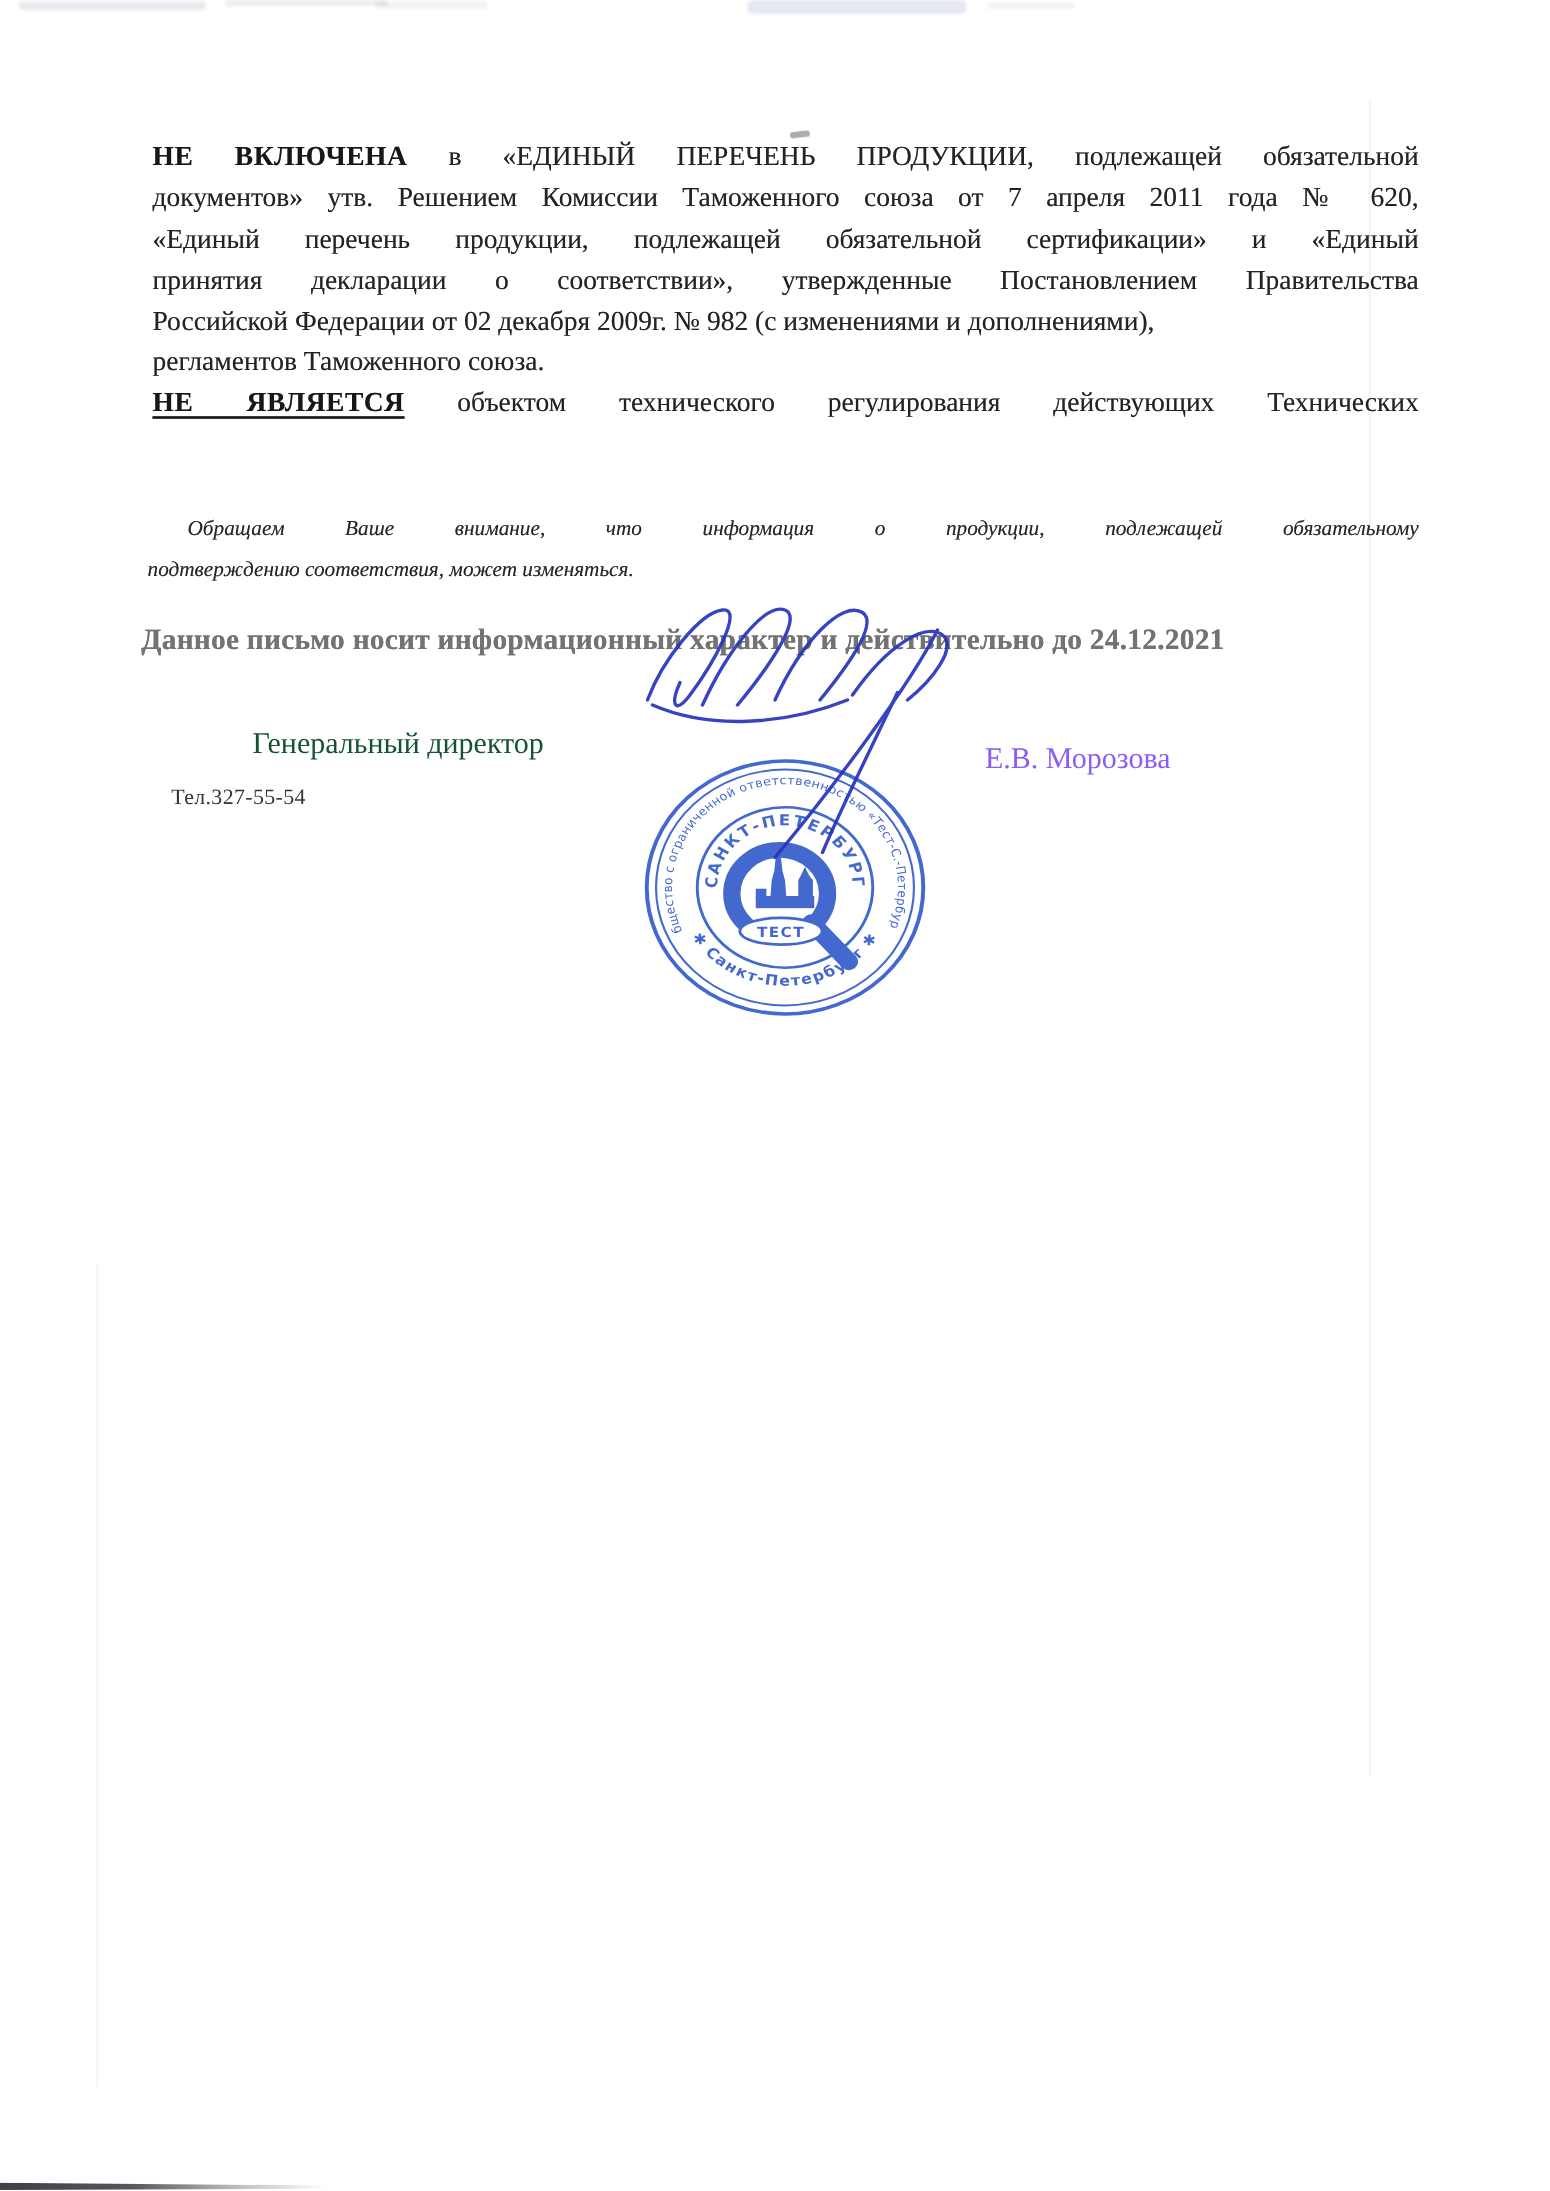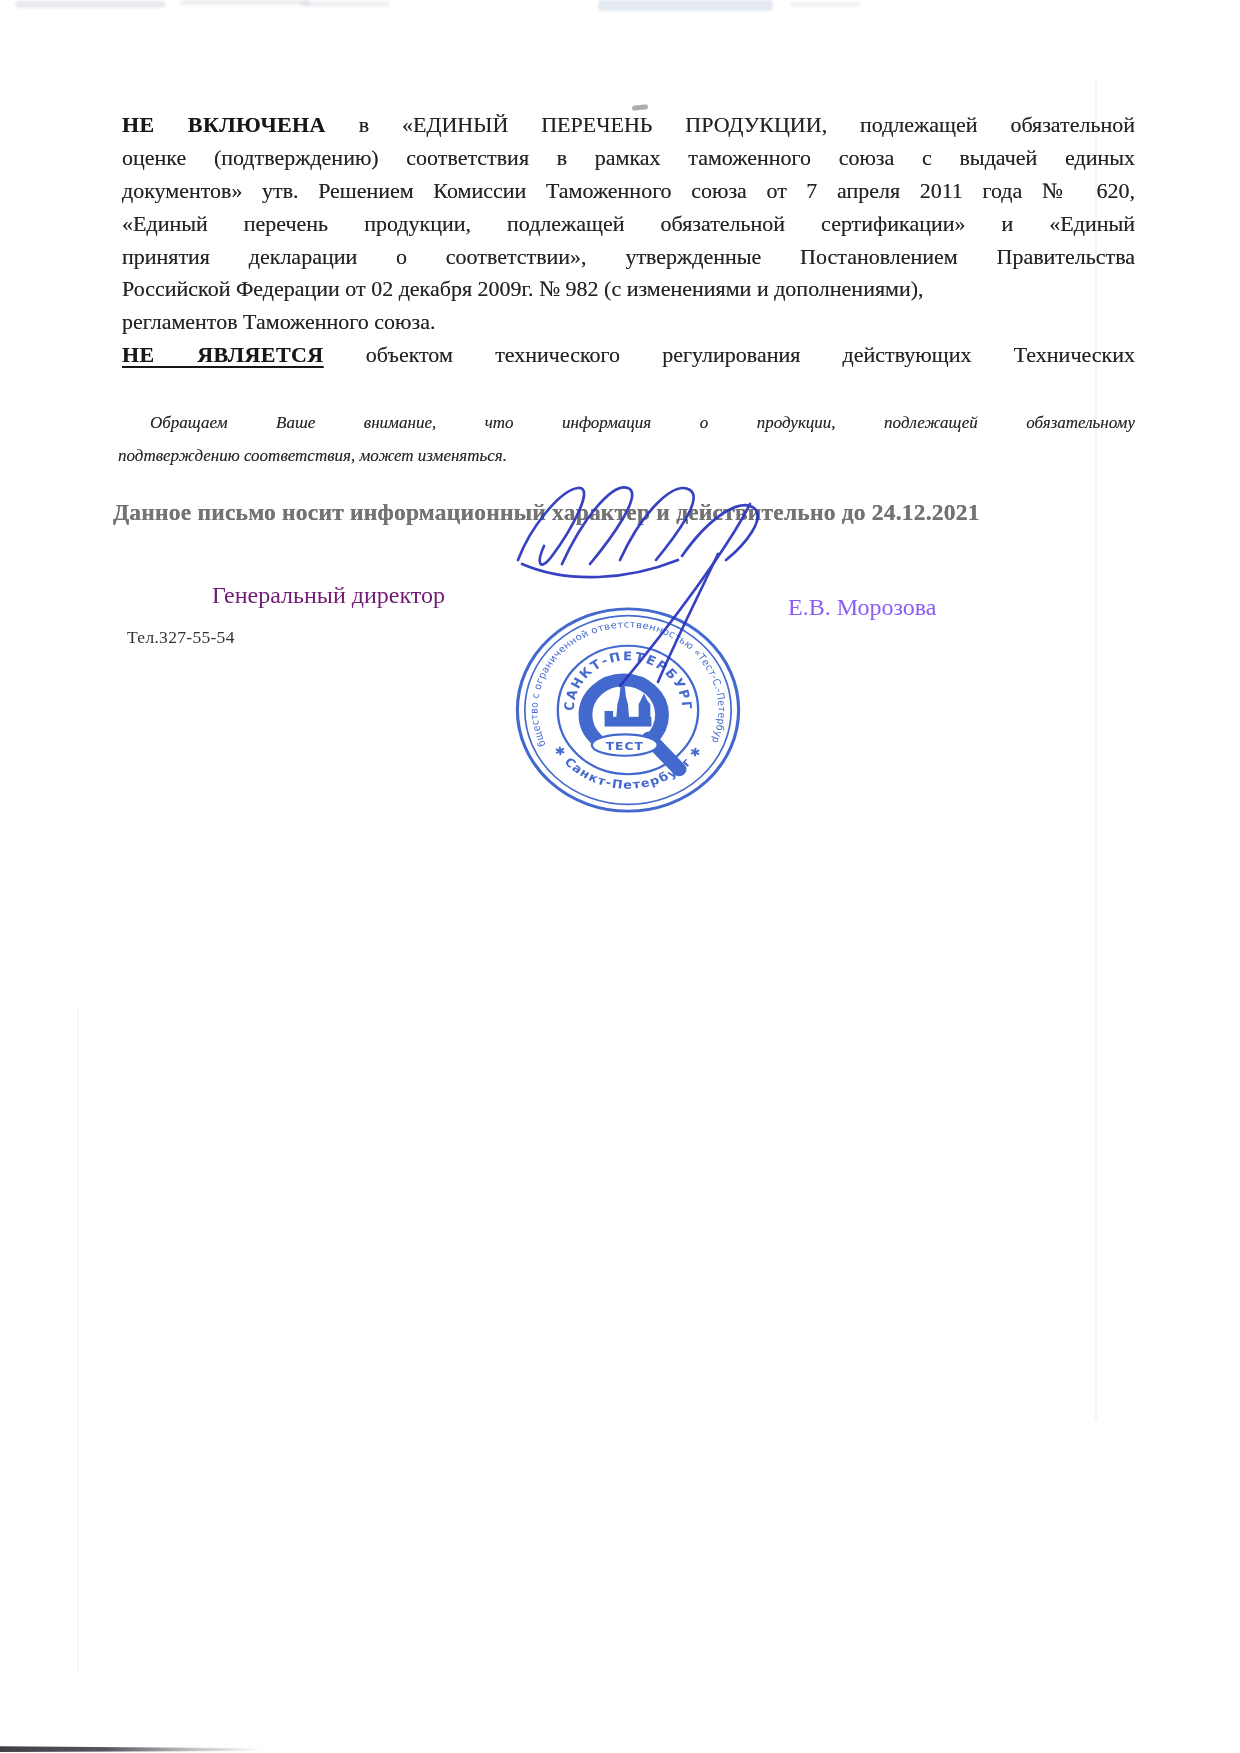--- a/index.html
+++ b/index.html
@@ -33,23 +33,23 @@
   .notice .nline{line-height:33px;height:33px;}
   .notice .n1{text-align:justify;text-align-last:justify;text-indent:32px;}
   
   .validity{
     left:113px;top:499px;
     font-size:23.5px;font-weight:700;letter-spacing:.2px;color:#737373;
     text-shadow:0 0 .5px rgba(30,30,34,.6);
     white-space:nowrap;
   }
   
-  .gendir{left:212px;top:582px;font-size:24px;color:#701a75;white-space:nowrap;text-align:center;}
+  .gendir{left:202px;top:582px;font-size:24px;color:#14532d;white-space:nowrap;text-align:center;}
   .persname{left:788px;top:594px;font-size:24px;color:#8b5cf6;white-space:nowrap;}
-  .phone{left:127px;top:627px;font-size:17.5px;letter-spacing:.3px;color:#333338;white-space:nowrap;text-align:right;}
+  .phone{left:137px;top:627px;font-size:17.5px;letter-spacing:.3px;color:#333338;white-space:nowrap;text-align:right;}
   
   .stamp-wrap{left:511px;top:603px;width:234px;height:214px;opacity:.88;}
   .sig-wrap{left:478px;top:468px;width:310px;height:245px;}
   
   .smudge{border-radius:4px;filter:blur(1.2px);}
   .sm1{left:15px;top:1px;width:150px;height:7px;background:rgba(110,125,150,.16);}
   .sm2{left:180px;top:0;width:130px;height:5px;background:rgba(110,125,150,.12);}
   .sm3{left:300px;top:1px;width:90px;height:6px;background:rgba(110,125,150,.10);}
   .sm4{left:598px;top:0;width:175px;height:11px;background:rgba(120,140,185,.20);}
   .sm5{left:790px;top:2px;width:70px;height:5px;background:rgba(120,130,160,.10);}
@@ -69,21 +69,20 @@
 <div class="abs smudge sm3"></div>
 <div class="abs smudge sm4"></div>
 <div class="abs smudge sm5"></div>
 <div class="abs dash-artifact"></div>
 <div class="abs vline-r"></div>
 <div class="abs vline-l"></div>
 <div class="abs bottom-wedge"></div>
 
 <div class="abs main-text">
   <div class="line jline"><span class="bold-run">НЕ ВКЛЮЧЕНА</span><span> в «ЕДИНЫЙ ПЕРЕЧЕНЬ ПРОДУКЦИИ, подлежащей обязательной</span></div>
-  <div class="line jline">оценке (подтверждению) соответствия в рамках таможенного союза с выдачей единых</div>
   <div class="line jline">документов» утв. Решением Комиссии Таможенного союза от 7 апреля 2011 года № 620,</div>
   <div class="line jline">«Единый перечень продукции, подлежащей обязательной сертификации» и «Единый</div>
   <div class="line jline">принятия декларации о соответствии», утвержденные Постановлением Правительства</div>
   <div class="line">Российской Федерации от 02 декабря 2009г. № 982 (с изменениями и дополнениями),</div>
   <div class="line">регламентов Таможенного союза.</div>
   <div class="line jline"><span class="bold-underline">НЕ ЯВЛЯЕТСЯ</span><span> объектом технического регулирования действующих Технических</span></div>
 </div>
 
 <div class="abs notice">
   <div class="nline n1">Обращаем Ваше внимание, что информация о продукции, подлежащей обязательному</div>

